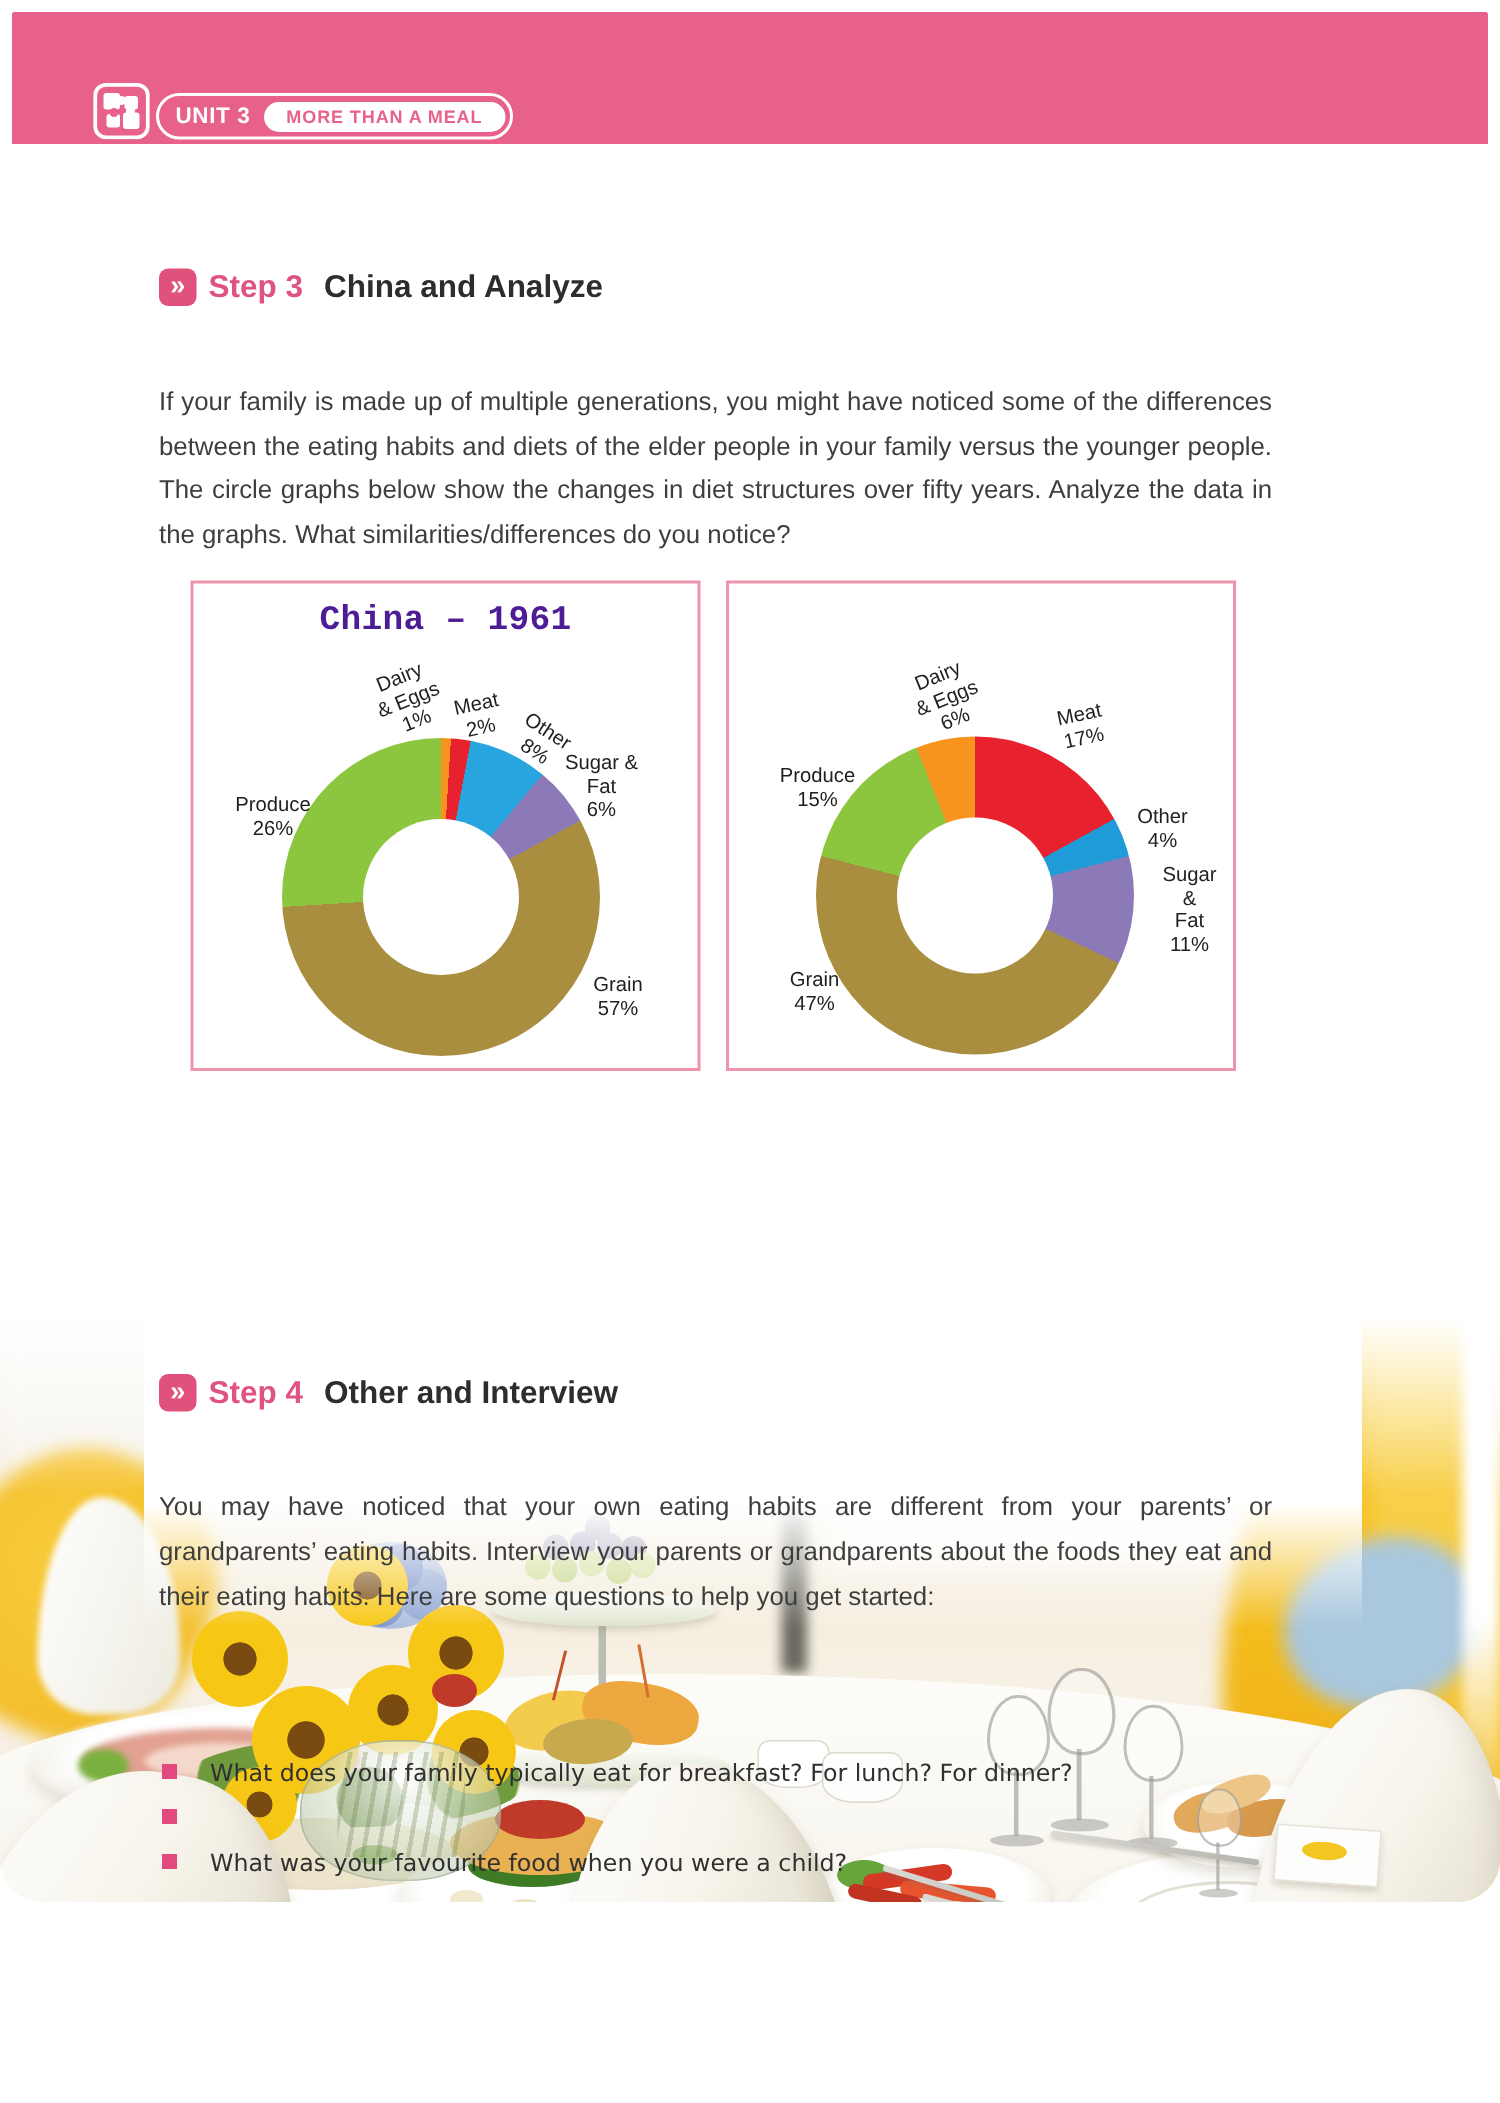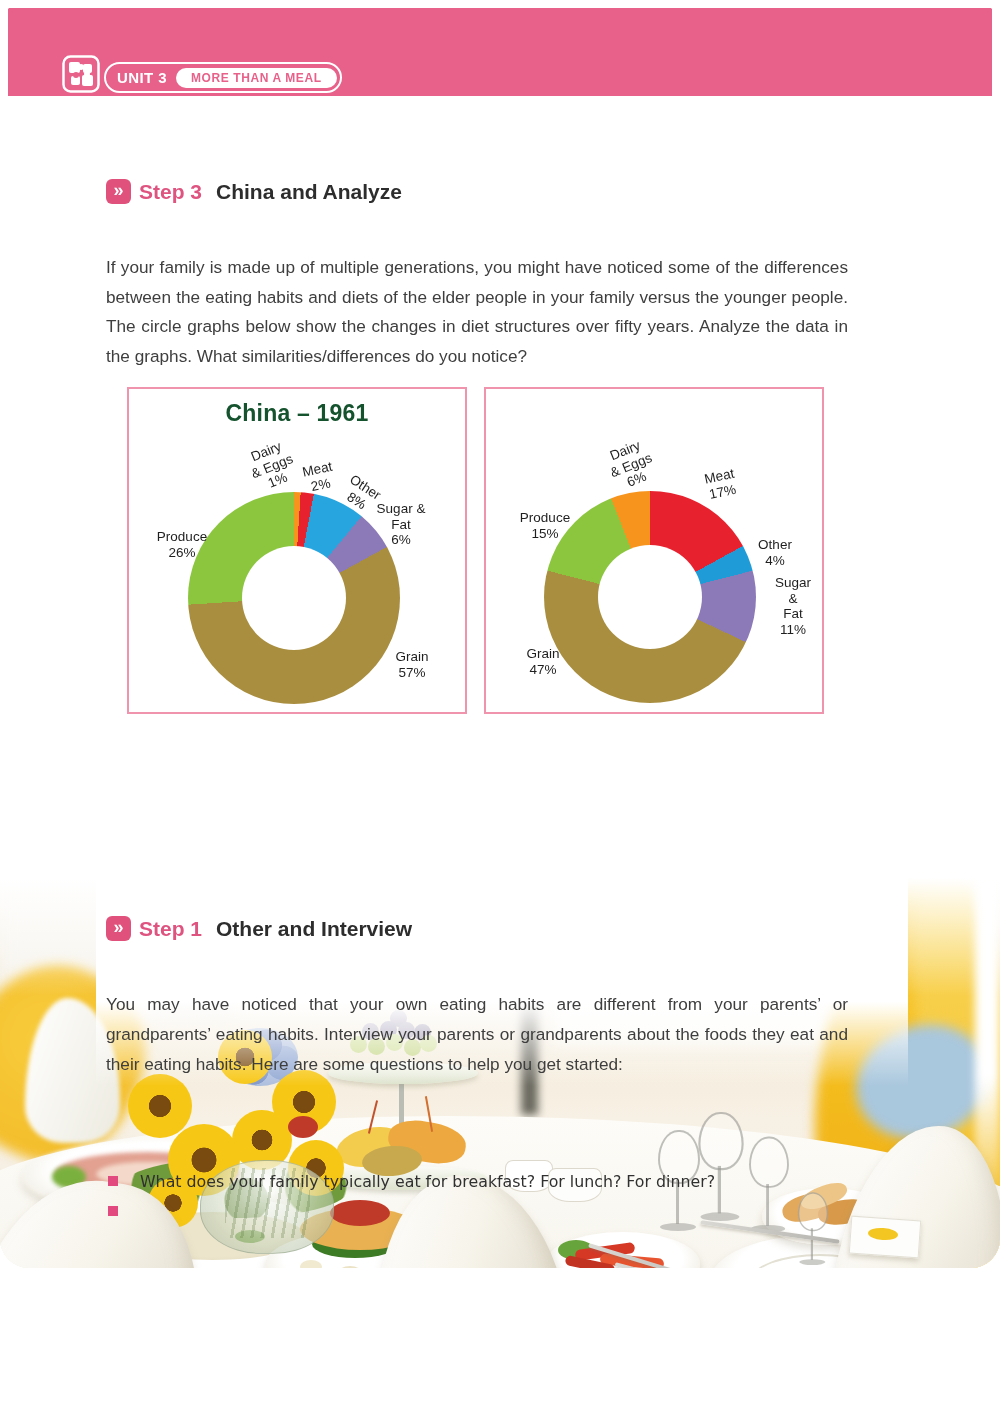--- a/index.html
+++ b/index.html
@@ -26,21 +26,21 @@
   .p1{top:228px;} .p2{top:822px;}
   .qlist{position:absolute;left:108px;top:911px;width:744px;}
   .qrow{display:flex;align-items:flex-start;height:30px;}
   .qsq{width:10px;height:10px;background:#e2497e;margin:8px 22px 0 0;flex:none;}
   .qtext{font-family:"DejaVu Sans",sans-serif;font-size:15.8px;color:#303030;line-height:28px;}
   
   .chart-box{position:absolute;top:387px;width:340px;height:327px;background:#fff;
              border:2px solid #ef94ac;box-sizing:border-box;}
   .cb1{left:127px;} .cb2{left:484px;}
   .chart-title{position:absolute;top:11px;width:100%;text-align:center;font-size:23px;
-               font-weight:bold;color:#14532d;letter-spacing:.2px;}
+               font-weight:bold;color:#4c1d95;letter-spacing:.2px;font-family:Liberation Mono, monospace;}
   .donut{position:absolute;width:212px;height:212px;border-radius:50%;}
   .cb1 .donut{left:59px;top:103px;} .cb2 .donut{left:58px;top:102px;}
   .donut .hole{position:absolute;inset:54px;background:#fff;border-radius:50%;display:block;}
   .plabel{position:absolute;font-size:13.5px;line-height:15.5px;color:#1f1f1f;
           white-space:pre-line;text-align:center;}
   .c1-dairy{left:143px;top:77px;transform:translate(-50%,-50%) rotate(-22deg);}
   .c1-meat{left:190px;top:88px;transform:translate(-50%,-50%) rotate(-12deg);}
   .c1-other{left:232px;top:105px;transform:translate(-50%,-50%) rotate(33deg);}
   .c1-sugar{left:272px;top:135px;transform:translate(-50%,-50%);}
   .c1-grain{left:283px;top:275px;transform:translate(-50%,-50%);}
@@ -254,33 +254,37 @@
 47%</div>
     <div class="plabel c2-produce">Produce
 15%</div>
     <div class="plabel c2-dairy">Dairy
 &amp; Eggs
 6%</div>
   </div>
 
   <div class="step-head step4 text-layer">
     <span class="step-badge">»</span>
-    <span class="step-label">Step 1</span>
+    <span class="step-label">Step 4</span>
     <span class="step-title">Other and Interview</span>
   </div>
 
   <div class="para p2 text-layer">You may have noticed that your own eating habits are different from your parents’ or grandparents’ eating habits. Interview your parents or grandparents about the foods they eat and their eating habits. Here are some questions to help you get started:</div>
 
   <div class="qlist text-layer">
     <div class="qrow">
       <span class="qsq"></span>
       <span class="qtext">What does your family typically eat for breakfast? For lunch? For dinner?</span>
     </div>
     <div class="qrow">
       <span class="qsq"></span>
+    </div>
+    <div class="qrow">
+      <span class="qsq"></span>
+      <span class="qtext">What was your favourite food when you were a child?</span>
     </div>
   </div>
 
   <div class="photo">
     <i class="curtain-left b8"></i>
     <i class="smudge b8"></i>
     <i class="drape-l b6"></i>
     <i class="pole b4"></i>
     <i class="window b8"></i>
     <i class="curtain-r b8"></i>

